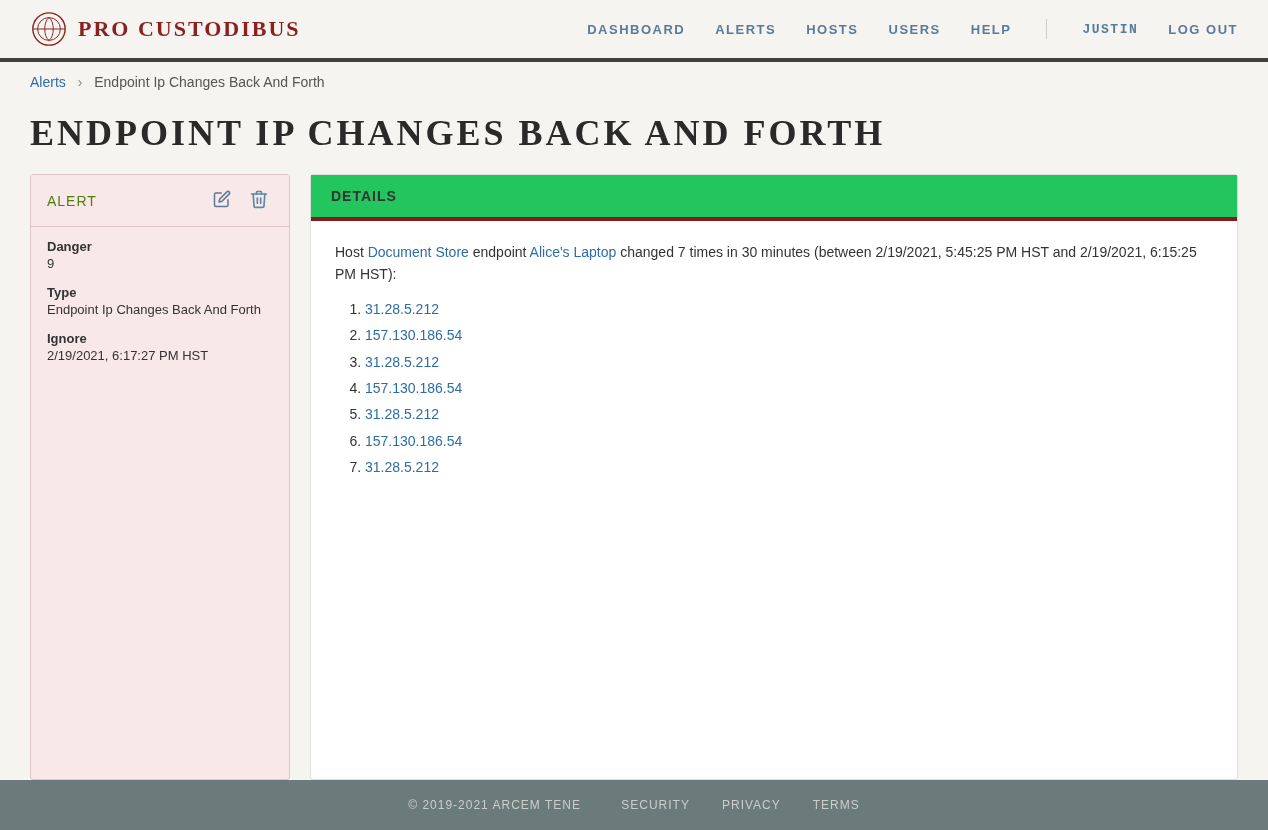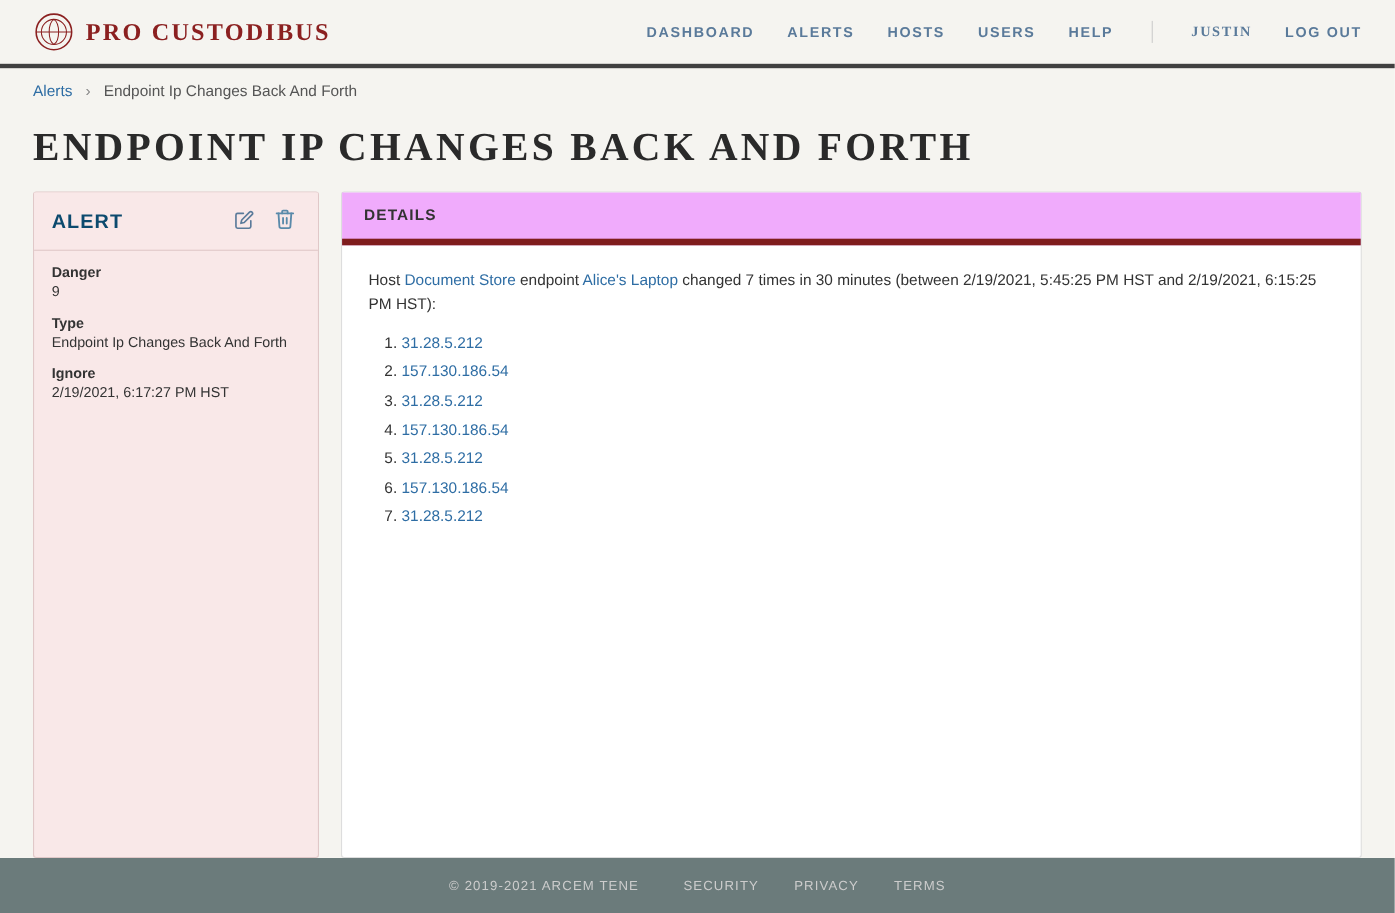--- a/index.html
+++ b/index.html
@@ -58,21 +58,21 @@
       width: 1px;
       height: 20px;
       background: #ccc;
       margin: 0 5px;
     }
     .nav-user {
       font-size: 13px;
       letter-spacing: 1.5px;
       text-transform: uppercase;
       color: #5a7a9a;
-      font-family: Liberation Serif, serif;
+      font-family: Liberation Mono, monospace;
       font-weight: 600;
       cursor: pointer;
     }
 
     
     .breadcrumb {
       padding: 12px 30px;
       font-family: Arial, sans-serif;
       font-size: 14px;
     }
@@ -118,25 +118,25 @@
     .alert-card-header {
       background: #f9e8e8;
       border-bottom: 1px solid #e0c8c8;
       padding: 12px 16px;
       display: flex;
       align-items: center;
       justify-content: space-between;
     }
     .alert-card-title {
       font-family: Arial, sans-serif;
-      font-size: 18px;
-      font-weight: bold;
+      font-size: 14px;
+      font-weight: normal;
       letter-spacing: 1px;
       text-transform: uppercase;
-      color: #0c4a6e;
+      color: #4d7c0f;
     }
     .alert-card-actions {
       display: flex;
       gap: 10px;
       align-items: center;
     }
     .icon-btn {
       cursor: pointer;
       font-size: 18px;
       color: #5a7a9a;
@@ -170,22 +170,22 @@
     }
 
     
     .details-card {
       flex: 1;
       background: #fff;
       border: 1px solid #ddd;
       border-radius: 3px;
     }
     .details-card-header {
-      background: #f0abfc;
-      border-bottom: 6px solid #7f1d1d;
+      background: #22c55e;
+      border-bottom: 4px solid #7f1d1d;
       padding: 12px 20px;
     }
     .details-card-title {
       font-family: Arial, sans-serif;
       font-size: 14px;
       font-weight: bold;
       letter-spacing: 1px;
       text-transform: uppercase;
       color: #333;
     }

